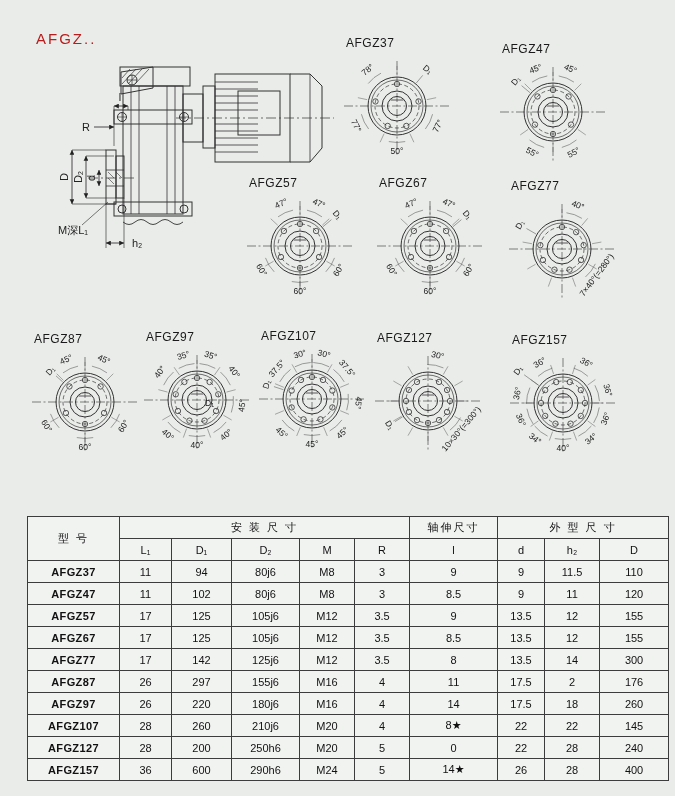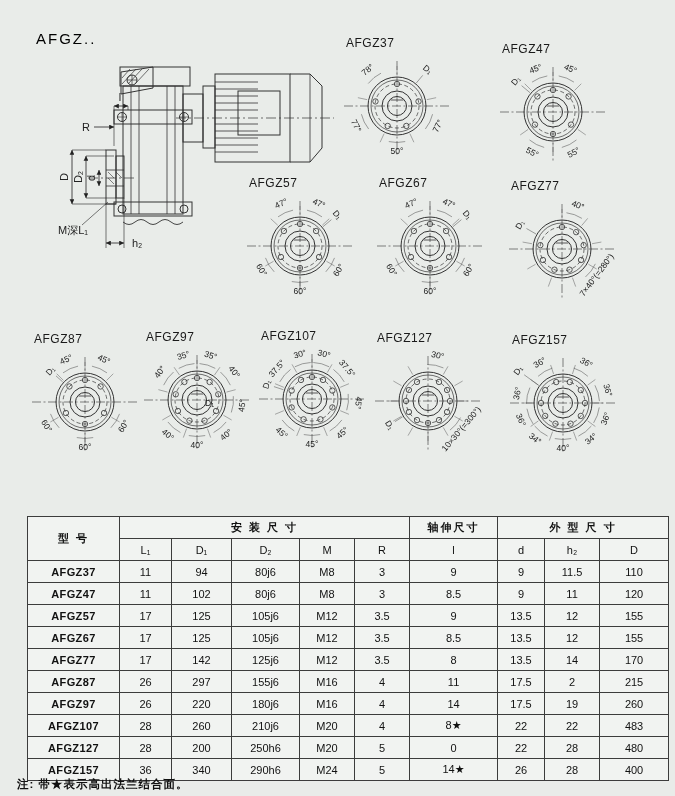--- a/index.html
+++ b/index.html
@@ -5,40 +5,40 @@
   html,body{margin:0;padding:0;}
   body{
     width:675px;height:796px;
     background:#e9ece9;
     font-family:"Liberation Sans", sans-serif;
     position:relative;overflow:hidden;color:#151515;
   }
   .page{position:absolute;inset:0;}
   .page-title{
     position:absolute;left:36px;top:30px;
-    font-size:15px;letter-spacing:2px;color:#000000;
+    font-size:15px;letter-spacing:2px;color:#b91c1c;
   }
   .main-drawing{position:absolute;left:58px;top:46px;}
   svg text{font-family:"Liberation Sans", sans-serif;fill:#222;}
   .flange{position:absolute;width:130px;}
   .flange-title{
     font-size:12px;color:#1a1a1a;letter-spacing:.5px;
     margin-left:14px;height:15px;
   }
   table.spec-table{
     position:absolute;left:27px;top:516px;width:641px;
     border-collapse:collapse;table-layout:fixed;
     background:rgba(248,250,247,.55);
   }
   .spec-table th,.spec-table td{
     border:1px solid #3c3c3c;font-size:11px;text-align:center;
     padding:0;height:21px;color:#111;font-weight:normal;
     overflow:hidden;white-space:nowrap;
   }
-  .spec-table th.grp{font-weight:bold;letter-spacing:2px;}
+  .spec-table th.grp{font-weight:normal;letter-spacing:2px;}
   .spec-table td.model{font-weight:bold;letter-spacing:.4px;}
   .spec-table{border:1.5px solid #2e2e2e;}
   .note{
     position:absolute;left:17px;top:777px;
     font-size:11.5px;font-weight:bold;color:#101010;letter-spacing:1px;
   }
 </style>
 </head>
 <body>
 
@@ -597,79 +597,78 @@
         <tr>
           <td class="model">AFGZ77</td>
           <td>17</td>
           <td>142</td>
           <td>125j6</td>
           <td>M12</td>
           <td>3.5</td>
           <td>8</td>
           <td>13.5</td>
           <td>14</td>
-          <td>170</td>
+          <td>300</td>
         </tr>
         <tr>
           <td class="model">AFGZ87</td>
           <td>26</td>
           <td>297</td>
           <td>155j6</td>
           <td>M16</td>
           <td>4</td>
           <td>11</td>
           <td>17.5</td>
           <td>2</td>
-          <td>215</td>
+          <td>176</td>
         </tr>
         <tr>
           <td class="model">AFGZ97</td>
           <td>26</td>
           <td>220</td>
           <td>180j6</td>
           <td>M16</td>
           <td>4</td>
           <td>14</td>
           <td>17.5</td>
-          <td>19</td>
+          <td>18</td>
           <td>260</td>
         </tr>
         <tr>
           <td class="model">AFGZ107</td>
           <td>28</td>
           <td>260</td>
           <td>210j6</td>
           <td>M20</td>
           <td>4</td>
           <td>8★</td>
           <td>22</td>
           <td>22</td>
-          <td>483</td>
+          <td>145</td>
         </tr>
         <tr>
           <td class="model">AFGZ127</td>
           <td>28</td>
           <td>200</td>
           <td>250h6</td>
           <td>M20</td>
           <td>5</td>
           <td>0</td>
           <td>22</td>
           <td>28</td>
-          <td>480</td>
+          <td>240</td>
         </tr>
         <tr>
           <td class="model">AFGZ157</td>
           <td>36</td>
-          <td>340</td>
+          <td>600</td>
           <td>290h6</td>
           <td>M24</td>
           <td>5</td>
           <td>14★</td>
           <td>26</td>
           <td>28</td>
           <td>400</td>
         </tr>
       </tbody>
     </table>
 
-  <div class="note">注: 带★表示高出法兰结合面。</div>
 </div>
 
 </body></html>

